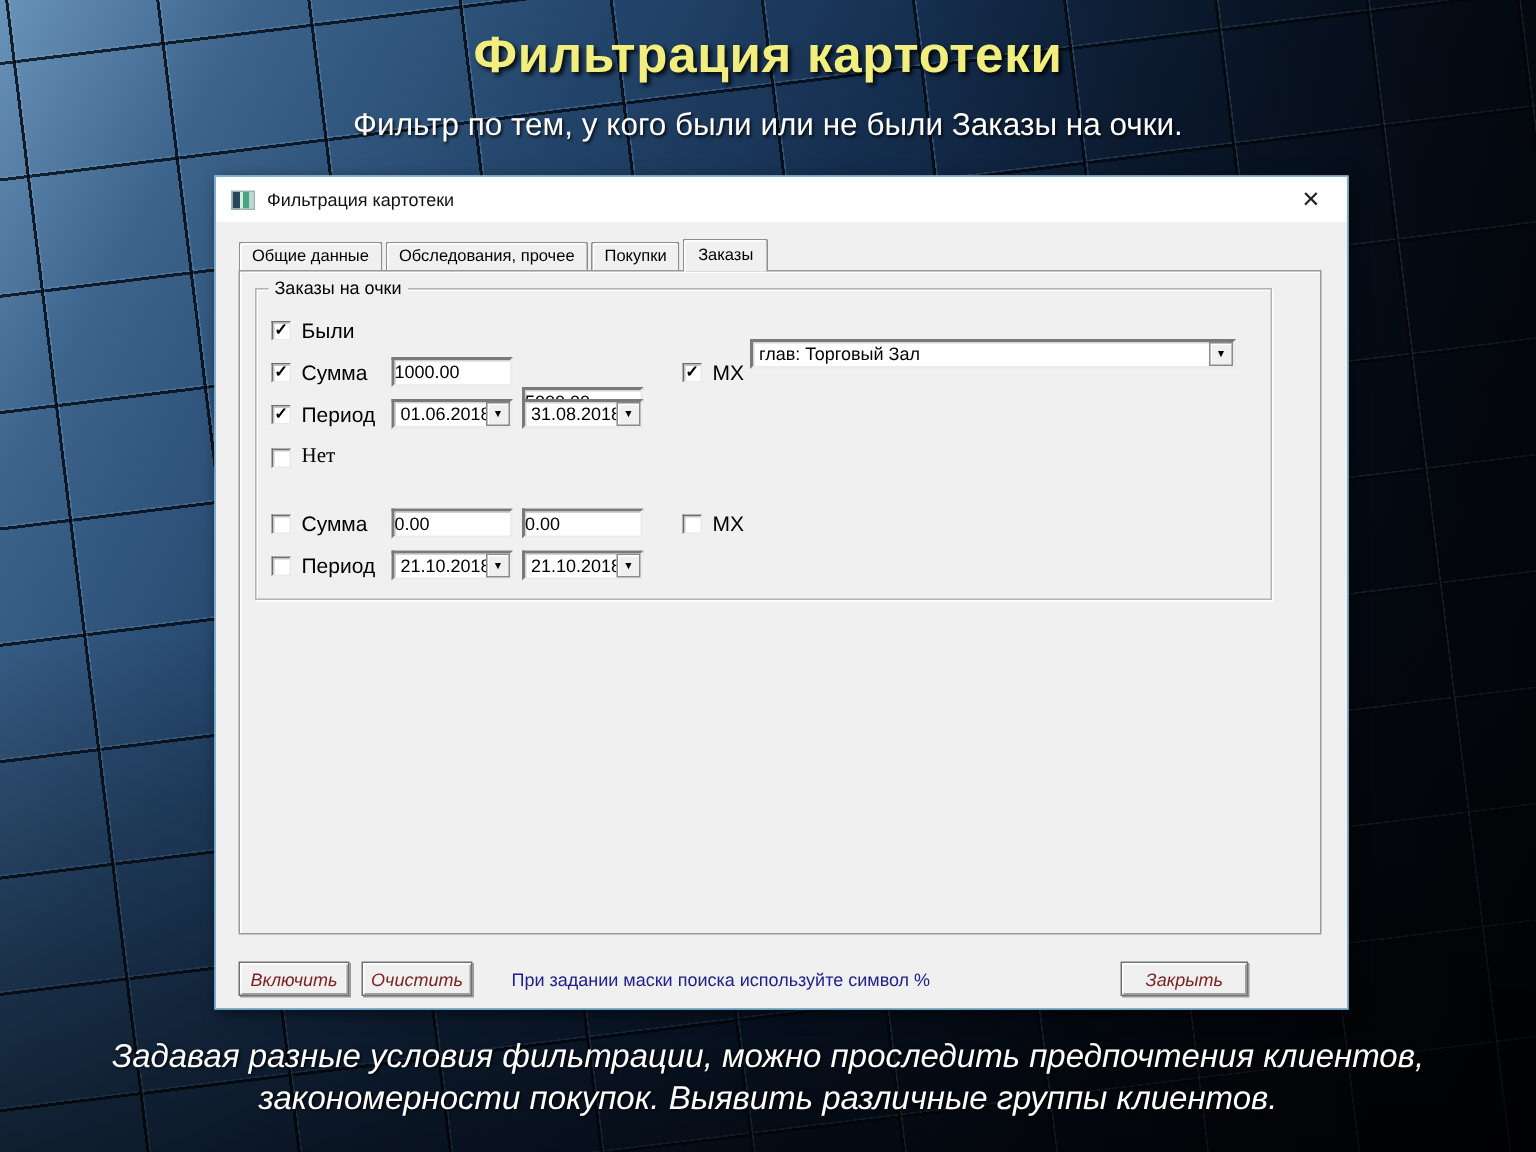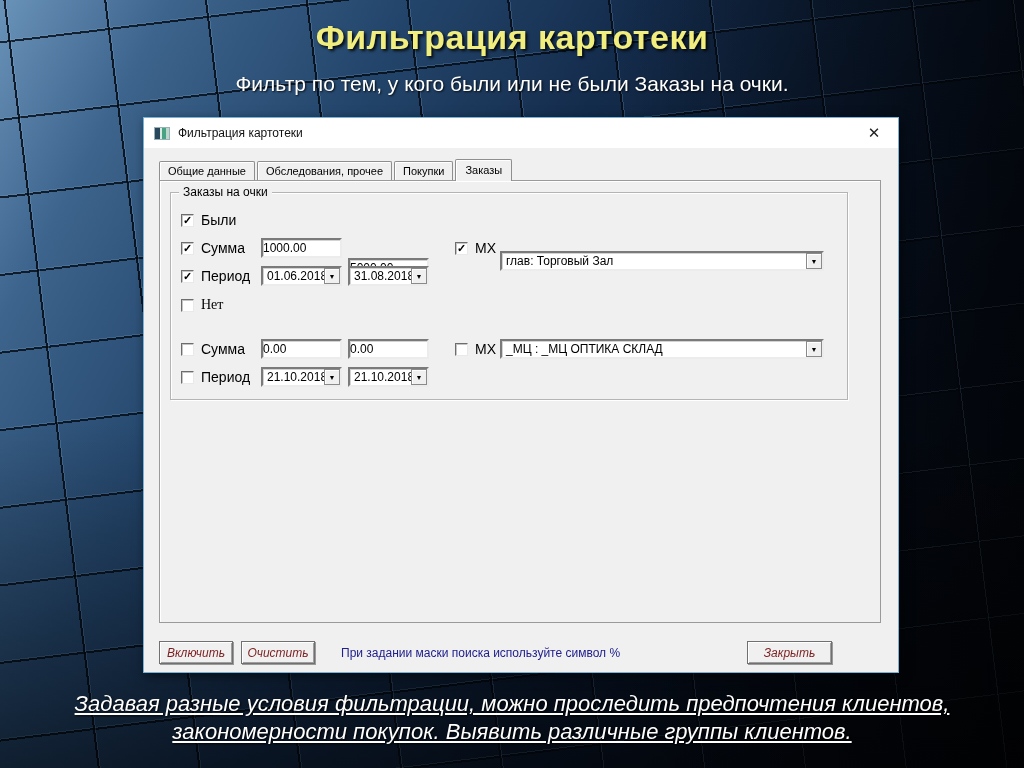--- a/index.html
+++ b/index.html
@@ -27,21 +27,21 @@
     text-shadow:2px 2px 3px rgba(0,0,0,0.85);
   }
   .slide-subtitle {
     position:absolute; top:72px; left:0; width:100%;
     text-align:center; font-size:21px; color:#ffffff;
     text-shadow:1px 1px 2px rgba(0,0,0,0.8);
   }
   .slide-footer {
     position:absolute; top:690px; left:0; width:100%;
     text-align:center; font-size:22px; font-style:italic; color:#ffffff;
-    line-height:1.25; text-shadow:1px 1px 2px rgba(0,0,0,0.9);text-decoration:underline;
+    line-height:1.25; text-shadow:1px 1px 2px rgba(0,0,0,0.9);
   }
   
   .dialog {
     position:absolute; left:143px; top:117px; width:756px; height:556px;
     background:#f0f0f0; border:1px solid #76b3d6;
     box-shadow:2px 3px 10px rgba(0,0,0,0.55);
     font-size:12px; color:#000;
   }
   .titlebar {
     position:absolute; left:0; top:0; width:100%; height:30px;
@@ -184,21 +184,21 @@
       <div class="field" style="position:absolute; left:177px; top:45px; width:81px;margin-top:20px;">
         <input class="num-input" value="5000.00" style="">
       </div>
 
       <div class="row" style="left:284px; top:45px;">
         <div class="checkbox">
             <span>✓</span>
           </div>
         <span class="cb-label">МХ</span>
       </div>
-      <div class="field combo" style="position:absolute; left:329px; top:58px; width:324px;">
+      <div class="field combo" style="position:absolute; left:329px; top:33px; width:324px;">
         <div class="combo-text">глав: Торговый Зал</div>
         <div class="combo-btn">▼</div>
       </div>
 
       <div class="row" style="left:10px; top:73px;">
         <div class="checkbox">
             <span>✓</span>
           </div>
         <span class="cb-label">Период</span>
       </div>
@@ -223,24 +223,20 @@
       <div class="field" style="position:absolute; left:90px; top:146px; width:81px;">
         <input class="num-input" value="0.00" style="">
       </div>
       <div class="field" style="position:absolute; left:177px; top:146px; width:81px;">
         <input class="num-input" value="0.00" style="">
       </div>
 
       <div class="row" style="left:284px; top:146px;">
         <div class="checkbox"></div>
         <span class="cb-label">МХ</span>
-      </div>
-      <div class="field combo" style="position:absolute; left:329px; top:146px; width:324px;">
-        <div class="combo-text">_МЦ : _МЦ ОПТИКА СКЛАД</div>
-        <div class="combo-btn">▼</div>
       </div>
 
       <div class="row" style="left:10px; top:174px;">
         <div class="checkbox"></div>
         <span class="cb-label">Период</span>
       </div>
       <div class="field combo" style="position:absolute; left:90px; top:174px; width:81px;">
         <div class="combo-text">21.10.2018</div>
         <div class="combo-btn">▼</div>
       </div>

